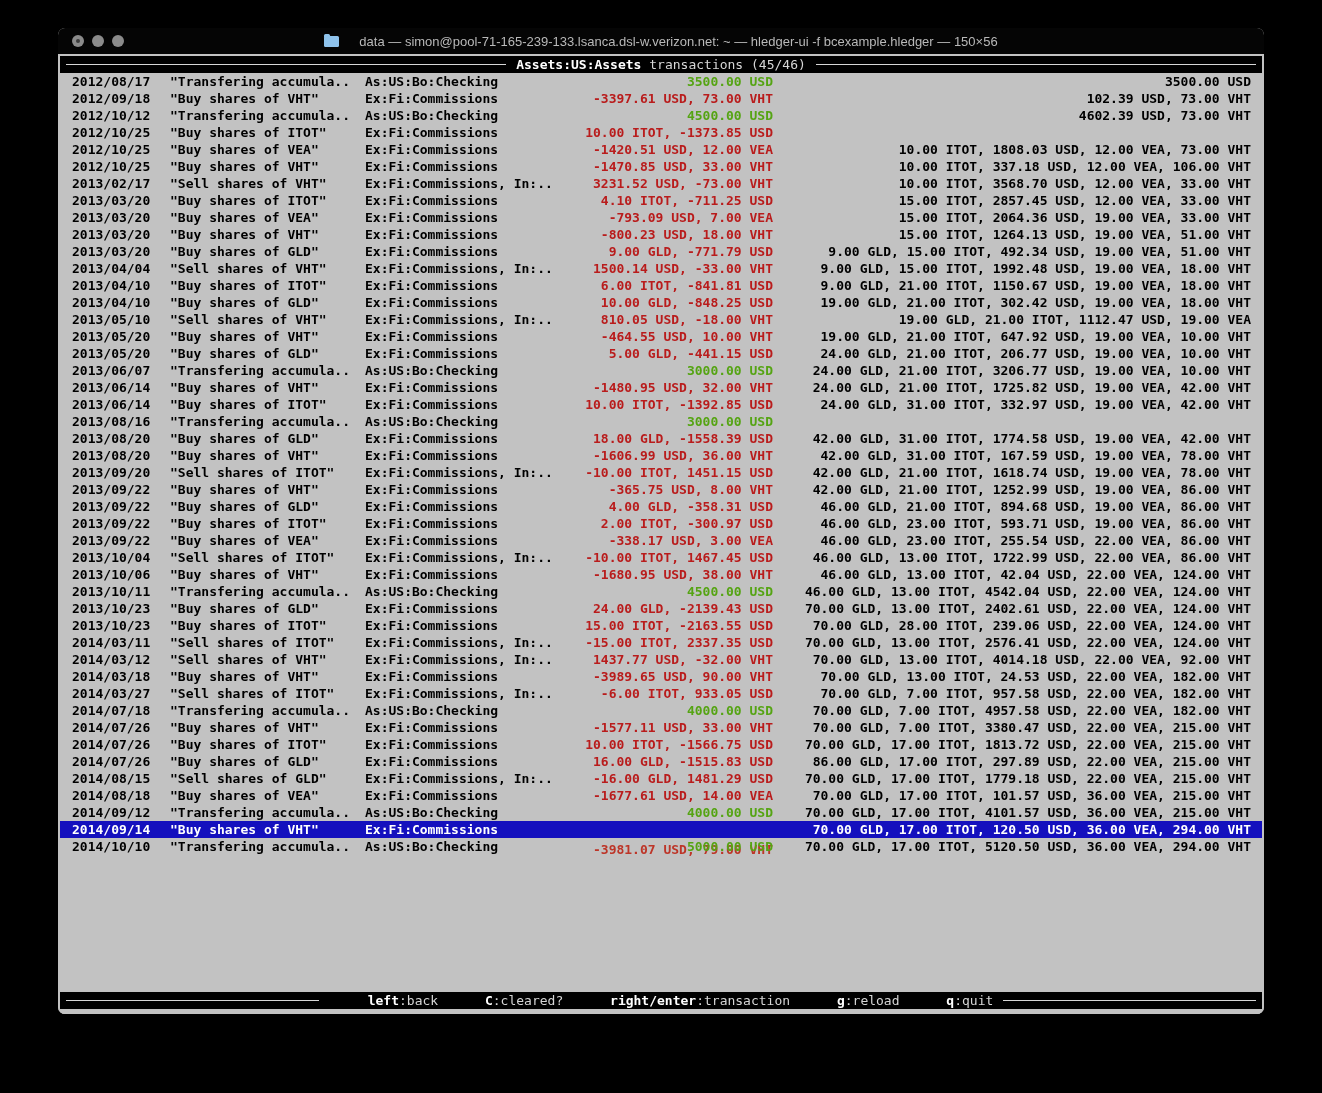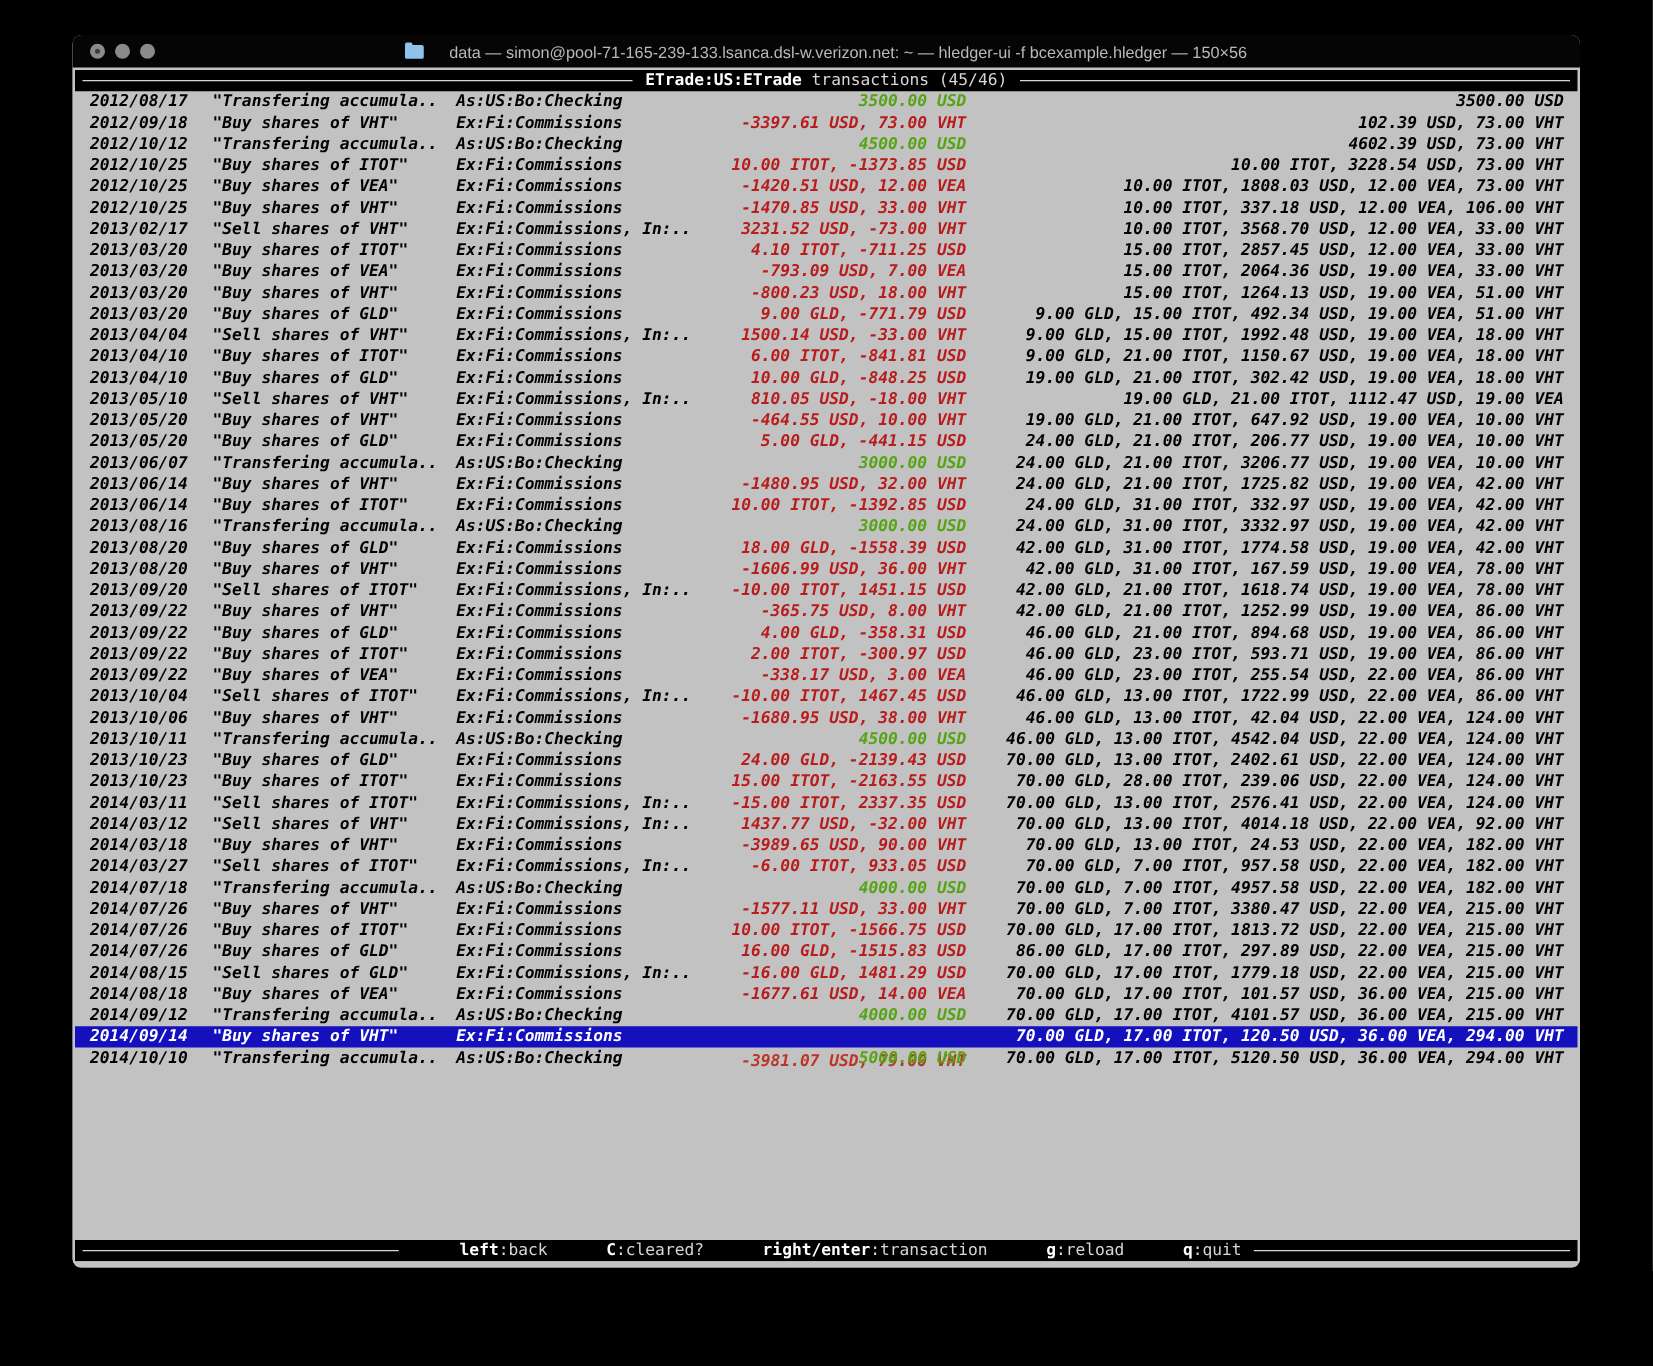--- a/index.html
+++ b/index.html
@@ -24,21 +24,21 @@
         line-height:17px;padding:2px 2px 0 2px;min-height:0;}
   .bar{flex:0 0 17px;height:17px;background:#000;display:flex;align-items:center;
        color:#d6d6d6;font-weight:normal;padding:0 6px;}
   .bar .rule{flex:1;height:0;border-top:1px solid #d6d6d6;}
   .bar .rule.left{margin-right:2px;}
   .bar .rule.right{margin-left:2px;}
   .bar-text{white-space:pre;}
   .hdr-strong{font-weight:bold;color:#ffffff;}
   .key{font-weight:bold;color:#ffffff;margin-left:39px;}
   
-  .rows{flex:0 0 auto;font-style:italic;}
+  .rows{flex:0 0 auto;}
   .t-row{display:flex;height:17px;padding-left:12px;padding-right:11px;white-space:pre;}
   .c-date{flex:0 0 98px;}
   .c-desc{flex:0 0 195px;}
   .c-acct{flex:0 0 195px;}
   .c-chg{flex:0 0 213px;text-align:right;}
   .c-bal{flex:1;text-align:right;}
   .c-chg.neg{color:#b91c1c;}
   .c-chg.pos{color:#55a413;}
   .t-row.selected{background:#1410be;color:#ffffff;}
   .t-row.selected .c-chg.neg{color:#bd3528;margin-top:20px;}
@@ -60,21 +60,21 @@
       <div class="title">
         <span class="folder-icon"></span>
         <span>data — simon@pool-71-165-239-133.lsanca.dsl-w.verizon.net: ~ — hledger-ui -f bcexample.hledger — 150×56</span>
       </div>
     </div>
 
     <div class="term">
 
       <div class="bar">
         <span class="rule left"></span>
-        <span class="bar-text"> <span class="hdr-strong">ETrade:US:ETrade</span><span> transactions (45/46)</span> </span>
+        <span class="bar-text"> <span class="hdr-strong">Assets:US:Assets</span><span> transactions (45/46)</span> </span>
         <span class="rule right"></span>
       </div>
 
       <div class="rows" id="rows">
   <div class="t-row">
     <span class="c-date">2012/08/17</span>
     <span class="c-desc">"Transfering accumula..</span>
     <span class="c-acct">As:US:Bo:Checking</span>
     <span class="c-chg pos">3500.00 USD</span>
     <span class="c-bal">3500.00 USD</span>
@@ -94,21 +94,20 @@
     <span class="c-acct">As:US:Bo:Checking</span>
     <span class="c-chg pos">4500.00 USD</span>
     <span class="c-bal">4602.39 USD, 73.00 VHT</span>
   </div>
 
   <div class="t-row">
     <span class="c-date">2012/10/25</span>
     <span class="c-desc">"Buy shares of ITOT"</span>
     <span class="c-acct">Ex:Fi:Commissions</span>
     <span class="c-chg neg">10.00 ITOT, -1373.85 USD</span>
-    <span class="c-bal">10.00 ITOT, 3228.54 USD, 73.00 VHT</span>
   </div>
 
   <div class="t-row">
     <span class="c-date">2012/10/25</span>
     <span class="c-desc">"Buy shares of VEA"</span>
     <span class="c-acct">Ex:Fi:Commissions</span>
     <span class="c-chg neg">-1420.51 USD, 12.00 VEA</span>
     <span class="c-bal">10.00 ITOT, 1808.03 USD, 12.00 VEA, 73.00 VHT</span>
   </div>
 
@@ -230,21 +229,20 @@
     <span class="c-acct">Ex:Fi:Commissions</span>
     <span class="c-chg neg">10.00 ITOT, -1392.85 USD</span>
     <span class="c-bal">24.00 GLD, 31.00 ITOT, 332.97 USD, 19.00 VEA, 42.00 VHT</span>
   </div>
 
   <div class="t-row">
     <span class="c-date">2013/08/16</span>
     <span class="c-desc">"Transfering accumula..</span>
     <span class="c-acct">As:US:Bo:Checking</span>
     <span class="c-chg pos">3000.00 USD</span>
-    <span class="c-bal">24.00 GLD, 31.00 ITOT, 3332.97 USD, 19.00 VEA, 42.00 VHT</span>
   </div>
 
   <div class="t-row">
     <span class="c-date">2013/08/20</span>
     <span class="c-desc">"Buy shares of GLD"</span>
     <span class="c-acct">Ex:Fi:Commissions</span>
     <span class="c-chg neg">18.00 GLD, -1558.39 USD</span>
     <span class="c-bal">42.00 GLD, 31.00 ITOT, 1774.58 USD, 19.00 VEA, 42.00 VHT</span>
   </div>
 

